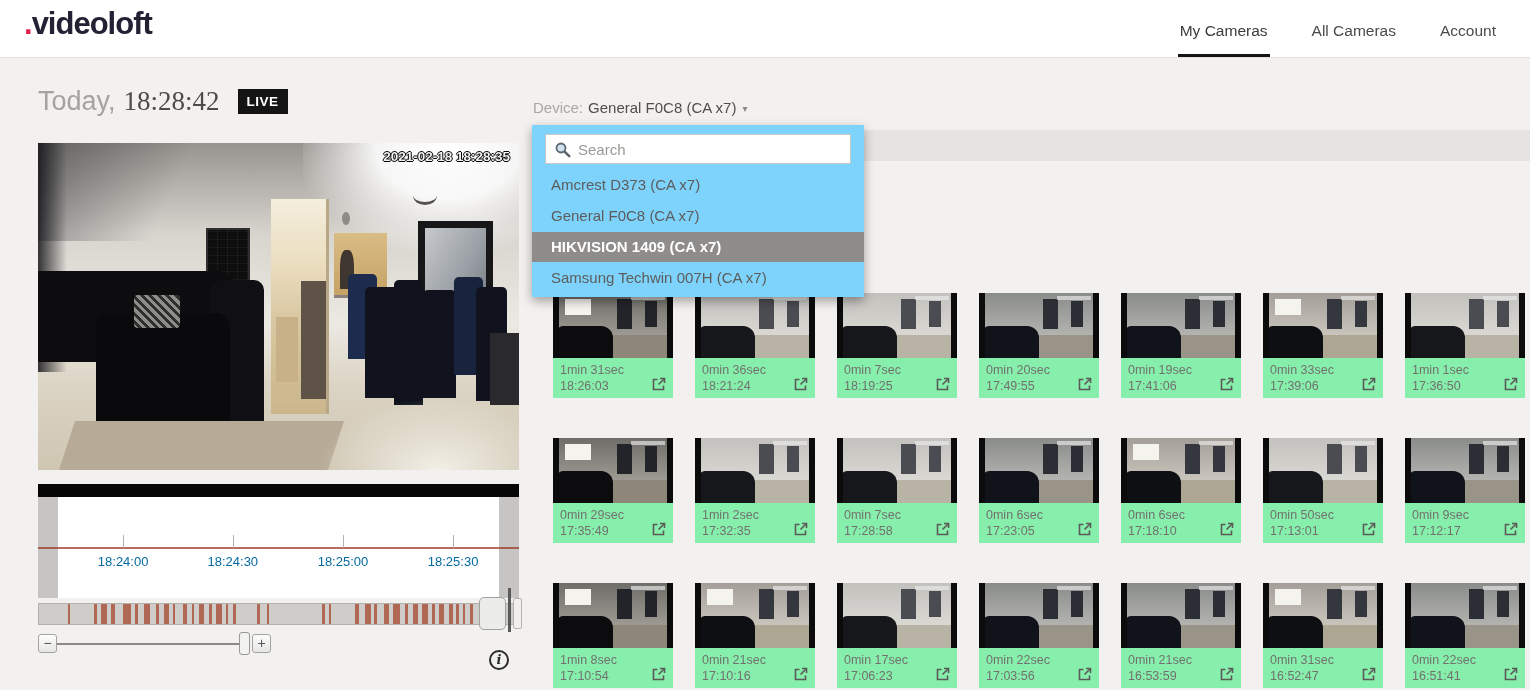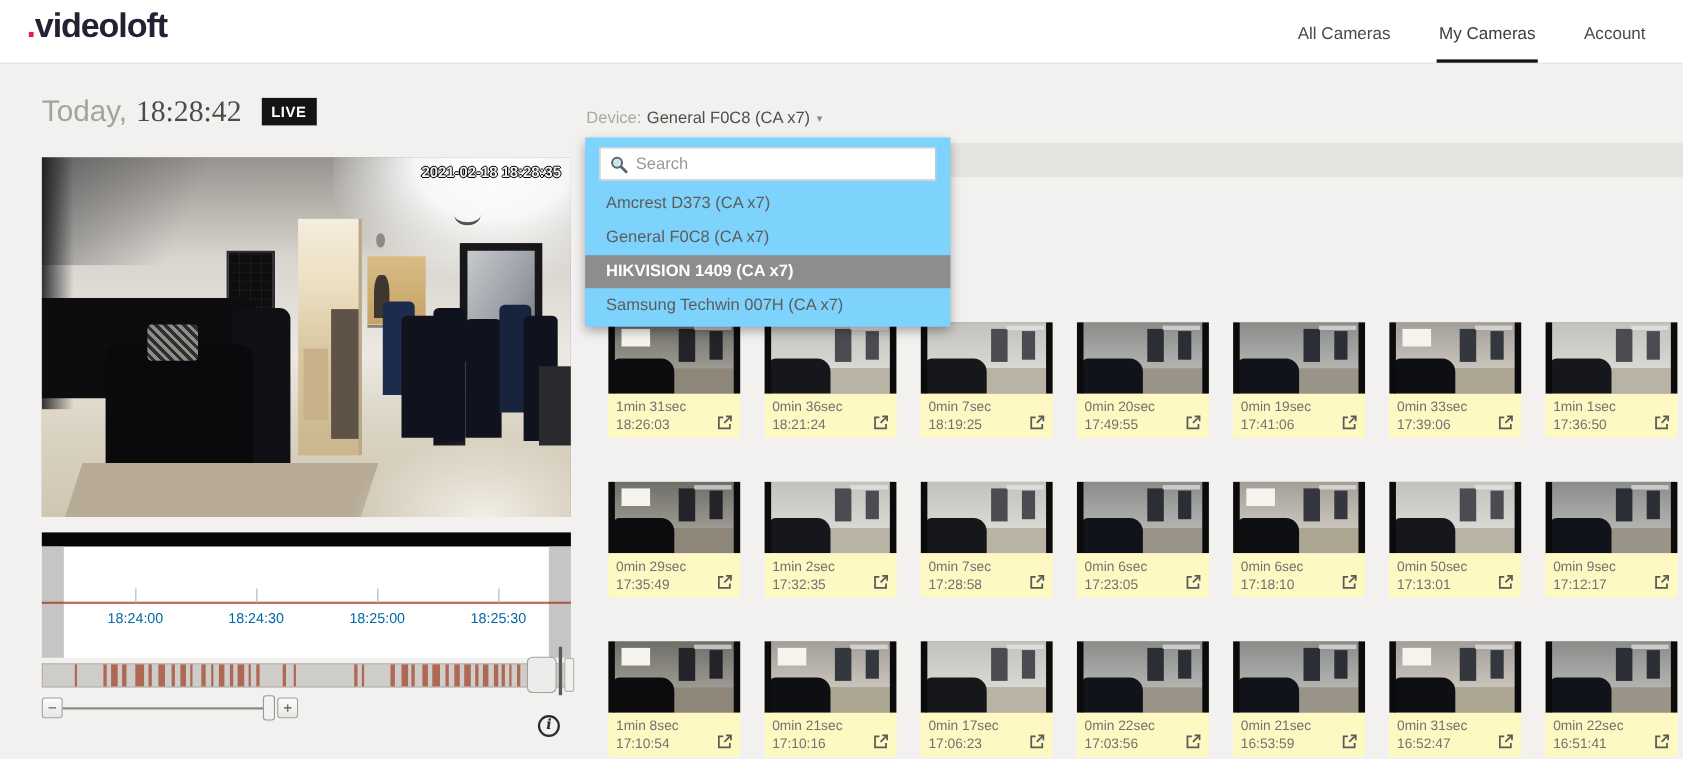--- a/index.html
+++ b/index.html
@@ -103,34 +103,34 @@
   .thumb .t-floor{position:absolute;left:6px;right:6px;bottom:0;height:23px;background:var(--f);}
   .thumb .t-door{position:absolute;width:15px;height:30px;top:6px;left:64px;background:var(--d);}
   .thumb .t-door2{position:absolute;width:12px;height:26px;top:8px;left:92px;background:var(--d);}
   .thumb .t-couch{position:absolute;left:4px;bottom:0;width:56px;height:32px;border-radius:6px 12px 0 0;background:var(--c);}
   .thumb .t-screen{position:absolute;left:12px;top:6px;width:26px;height:16px;background:#f4f3ee;display:var(--sd,none);}
   .thumb .t-ts{position:absolute;right:8px;top:3px;width:34px;height:4px;background:rgba(235,235,235,.65);}
   .tv0{--w1:#6e6d68;--w2:#9c9a92;--f:#8e8678;--d:#23242a;--c:#0c0c0e;--sd:block;}
   .tv1{--w1:#c2c1bd;--w2:#dad8d3;--f:#b9b3a6;--d:#4a4c52;--c:#16171b;--sd:none;}
   .tv2{--w1:#8a8c8a;--w2:#b3b4b0;--f:#9a9488;--d:#2c2e36;--c:#101319;--sd:none;}
   .tv3{--w1:#a39f98;--w2:#c9c5bd;--f:#ada692;--d:#35373e;--c:#0e0f13;--sd:block;}
-  .clip-label{position:relative;width:120px;height:40px;background:#fef9c3;padding:4px 7px;}
+  .clip-label{position:relative;width:120px;height:40px;background:#86efac;padding:4px 7px;}
   .clip-dur,.clip-time{font-size:12.5px;color:#72716f;line-height:1.3;}
   .ext-icon{position:absolute;right:6px;bottom:6px;width:16px;height:16px;cursor:pointer;}
 </style>
 </head>
 <body>
 
 <div class="page">
 
   <div class="header">
     <div class="logo"><span class="dot">.</span><span>videoloft</span></div>
     <div class="nav" id="nav-mount">
+        <div class="nav-item active"><span class="nav-label">My Cameras</span></div>
         <div class="nav-item"><span class="nav-label">All Cameras</span></div>
-        <div class="nav-item active"><span class="nav-label">My Cameras</span></div>
         <div class="nav-item"><span class="nav-label">Account</span></div>
       </div>
   </div>
 
   <div class="clock-row">
     <span class="date-label">Today,</span>
     <span class="clock">18:28:42</span>
     <span class="live-badge">LIVE</span>
   </div>
 

